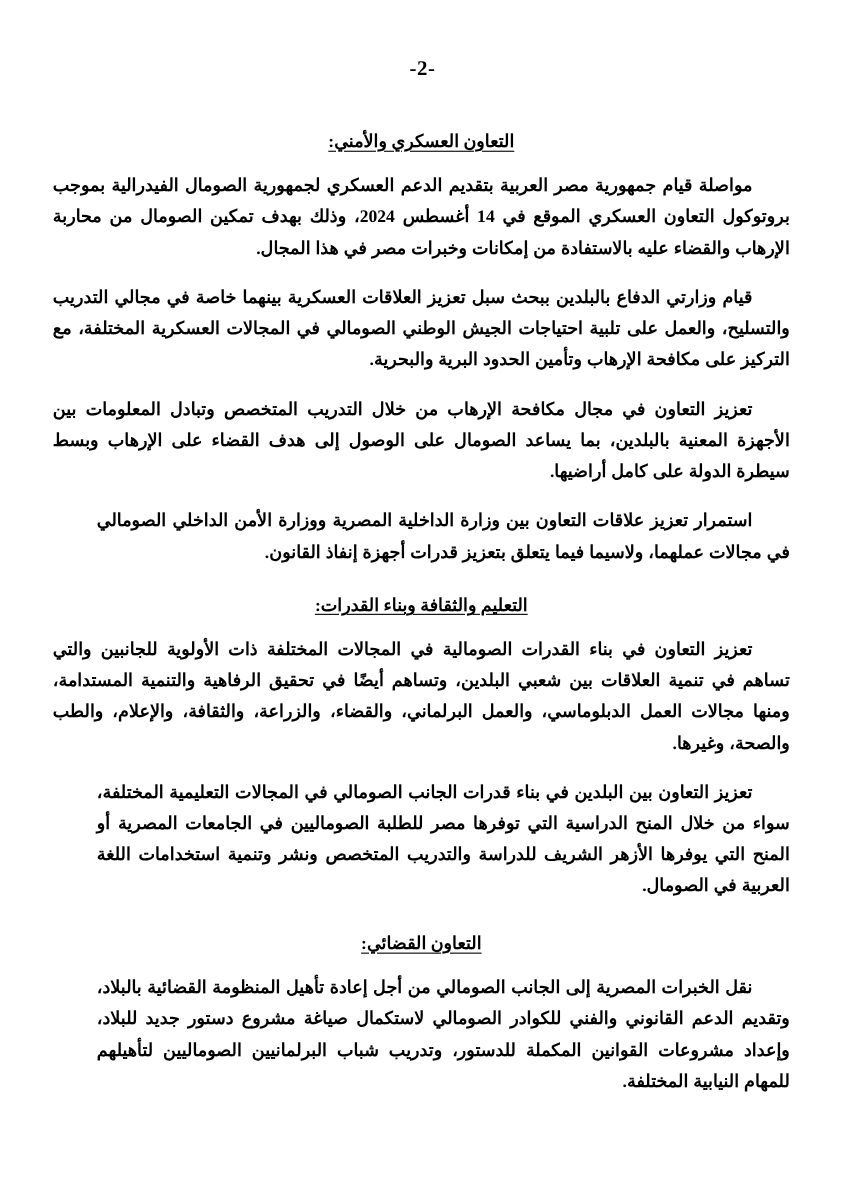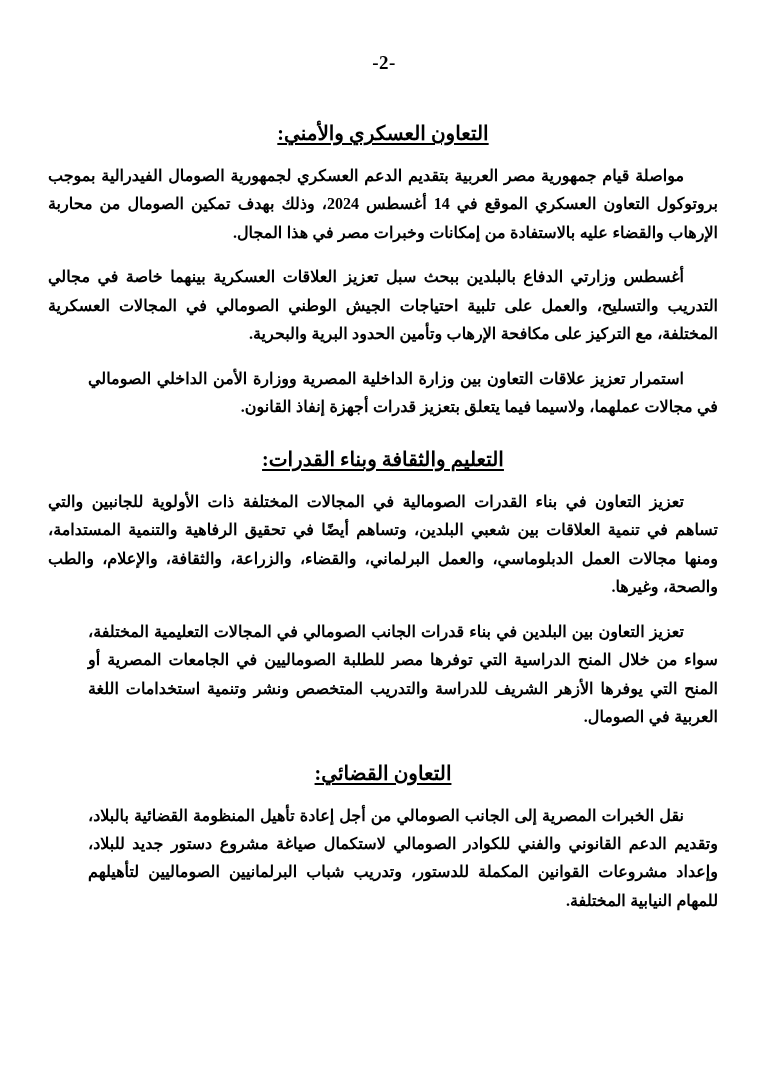--- a/index.html
+++ b/index.html
@@ -47,21 +47,21 @@
     text-align: justify;
     text-align-last: right;
   }
 
   .section {
     margin: 0 0 6px 0;
   }
 
   .section-heading {
     font-family: "Liberation Serif", "DejaVu Serif", serif;
-    font-size: 20px;
+    font-size: 16px;
     font-weight: bold;
     text-align: center;
     text-align-last: center;
     text-decoration: underline;
     text-underline-offset: 3px;
     margin: 0 0 14px 0;
     padding: 0;
     direction: rtl;
     line-height: 1.5;
   }
@@ -90,21 +90,22 @@
 
 <div class="page">
 
   <div class="page-number">-2-</div>
 
   <div class="body-area">
 
     <section class="section">
       <h2 class="section-heading heading-military">التعاون العسكري والأمني:</h2>
       <p class="para">مواصلة قيام جمهورية مصر العربية بتقديم الدعم العسكري لجمهورية الصومال الفيدرالية بموجب بروتوكول التعاون العسكري الموقع في 14 أغسطس 2024، وذلك بهدف تمكين الصومال من محاربة الإرهاب والقضاء عليه بالاستفادة من إمكانات وخبرات مصر في هذا المجال.</p>
-      <p class="para">أغسطس وزارتي الدفاع بالبلدين ببحث سبل تعزيز العلاقات العسكرية بينهما خاصة في مجالي التدريب والتسليح، والعمل على تلبية احتياجات الجيش الوطني الصومالي في المجالات العسكرية المختلفة، مع التركيز على مكافحة الإرهاب وتأمين الحدود البرية والبحرية.</p>
+      <p class="para">قيام وزارتي الدفاع بالبلدين ببحث سبل تعزيز العلاقات العسكرية بينهما خاصة في مجالي التدريب والتسليح، والعمل على تلبية احتياجات الجيش الوطني الصومالي في المجالات العسكرية المختلفة، مع التركيز على مكافحة الإرهاب وتأمين الحدود البرية والبحرية.</p>
+      <p class="para">تعزيز التعاون في مجال مكافحة الإرهاب من خلال التدريب المتخصص وتبادل المعلومات بين الأجهزة المعنية بالبلدين، بما يساعد الصومال على الوصول إلى هدف القضاء على الإرهاب وبسط سيطرة الدولة على كامل أراضيها.</p>
       <p class="para">استمرار تعزيز علاقات التعاون بين وزارة الداخلية المصرية ووزارة الأمن الداخلي الصومالي في مجالات عملهما، ولاسيما فيما يتعلق بتعزيز قدرات أجهزة إنفاذ القانون.</p>
     </section>
 
     <section class="section">
       <h2 class="section-heading heading-education">التعليم والثقافة وبناء القدرات:</h2>
       <p class="para">تعزيز التعاون في بناء القدرات الصومالية في المجالات المختلفة ذات الأولوية للجانبين والتي تساهم في تنمية العلاقات بين شعبي البلدين، وتساهم أيضًا في تحقيق الرفاهية والتنمية المستدامة، ومنها مجالات العمل الدبلوماسي، والعمل البرلماني، والقضاء، والزراعة، والثقافة، والإعلام، والطب والصحة، وغيرها.</p>
       <p class="para">تعزيز التعاون بين البلدين في بناء قدرات الجانب الصومالي في المجالات التعليمية المختلفة، سواء من خلال المنح الدراسية التي توفرها مصر للطلبة الصوماليين في الجامعات المصرية أو المنح التي يوفرها الأزهر الشريف للدراسة والتدريب المتخصص ونشر وتنمية استخدامات اللغة العربية في الصومال.</p>
     </section>
 
     <section class="section">

